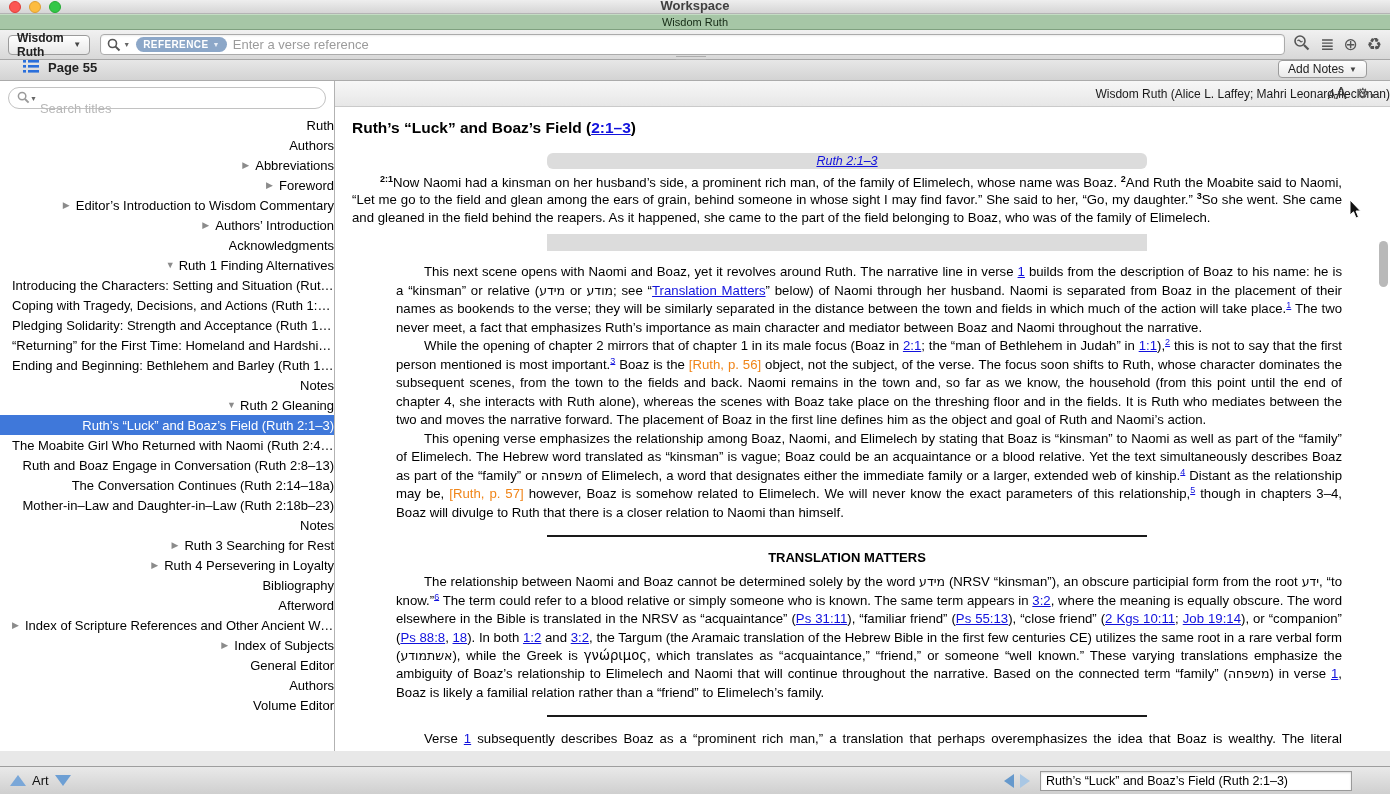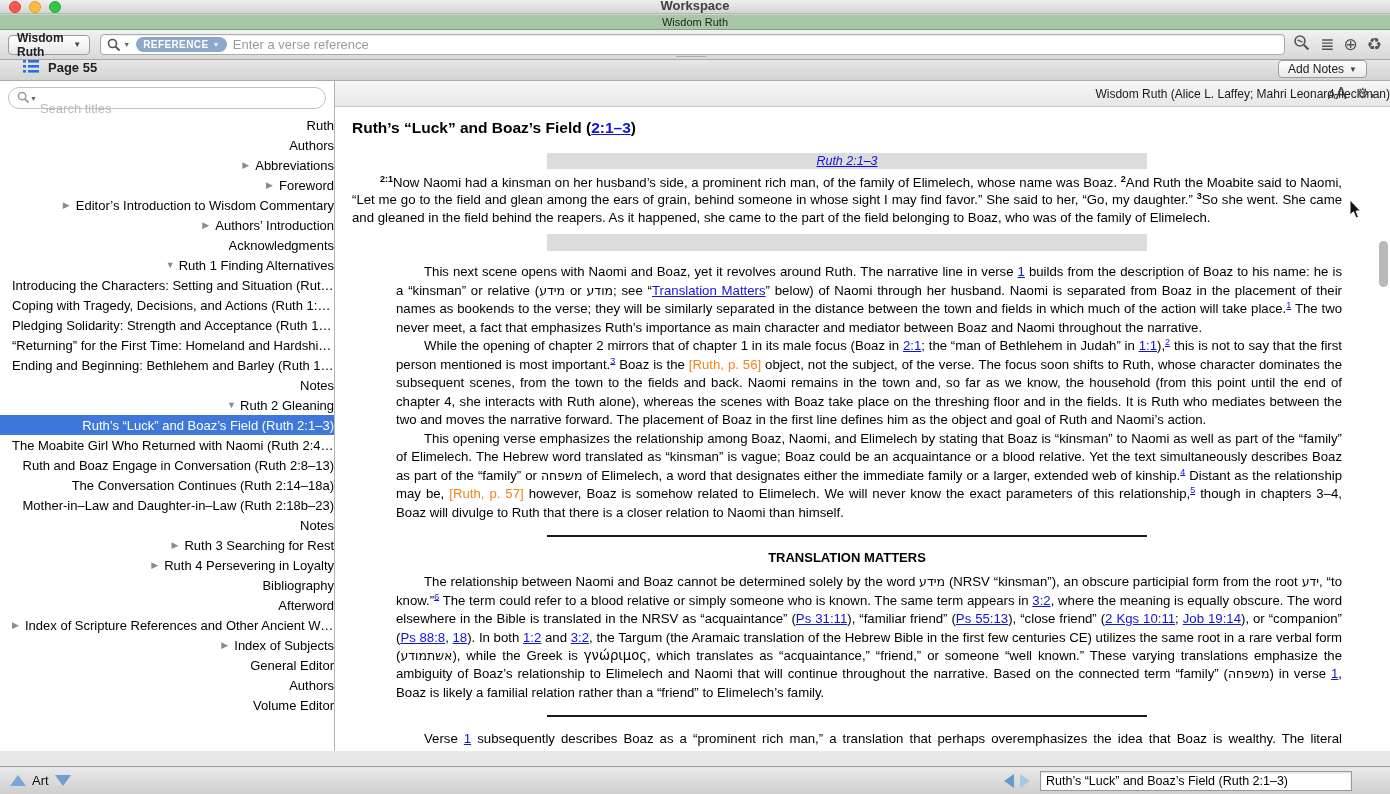--- a/index.html
+++ b/index.html
@@ -71,21 +71,21 @@
     display:flex; align-items:center; position:relative; }
   .main-header-title { position:absolute; left:0; right:0; text-align:right; font-size:12px; color:#1a1a1a; }
   .main-header-right { margin-left:auto; display:flex; align-items:flex-start; gap:10px; padding-right:14px; z-index:1; }
   .aa { color:#3c3c3c; }
   .aa .a1 { font-size:12px; } .aa .a2 { font-size:16px; }
   .gear { color:#555; font-size:14px; } .gear .dd { font-size:7px; }
 
   .content { flex:1; overflow:hidden; padding:12px 48px 0 17px; position:relative; }
   .doc-title { font-size:15.5px; font-weight:bold; margin-bottom:16px; }
   .pericope { width:600px; margin:0 auto; background:#dcdcdc; min-height:16px; text-align:center;
-    font-size:12.5px; font-style:italic; line-height:16px; }
+    font-size:12.5px; font-style:italic; line-height:16px;border-radius:6px; }
   .pericope .link { font-style:italic; }
   .scripture { margin:5px 0 8px 0; text-align:justify; line-height:1.32; font-size:13.2px; }
   .scripture { text-indent:28px; }
   .pericope-empty { width:600px; margin:0 auto 12px auto; background:#dcdcdc; height:17px; }
   p.body-par { text-align:justify; text-indent:28px; line-height:1.4; font-size:13.2px;margin-left:44px; }
   .rule { width:600px; margin:13px auto; border-top:2px solid #1a1a1a; height:0; }
   .tm-title { text-align:center; font-weight:bold; font-size:13px; margin:4px 0 8px 0; }
 
   .link { color:#1212dd; text-decoration:underline; }
   .page { color:#f08519; }

